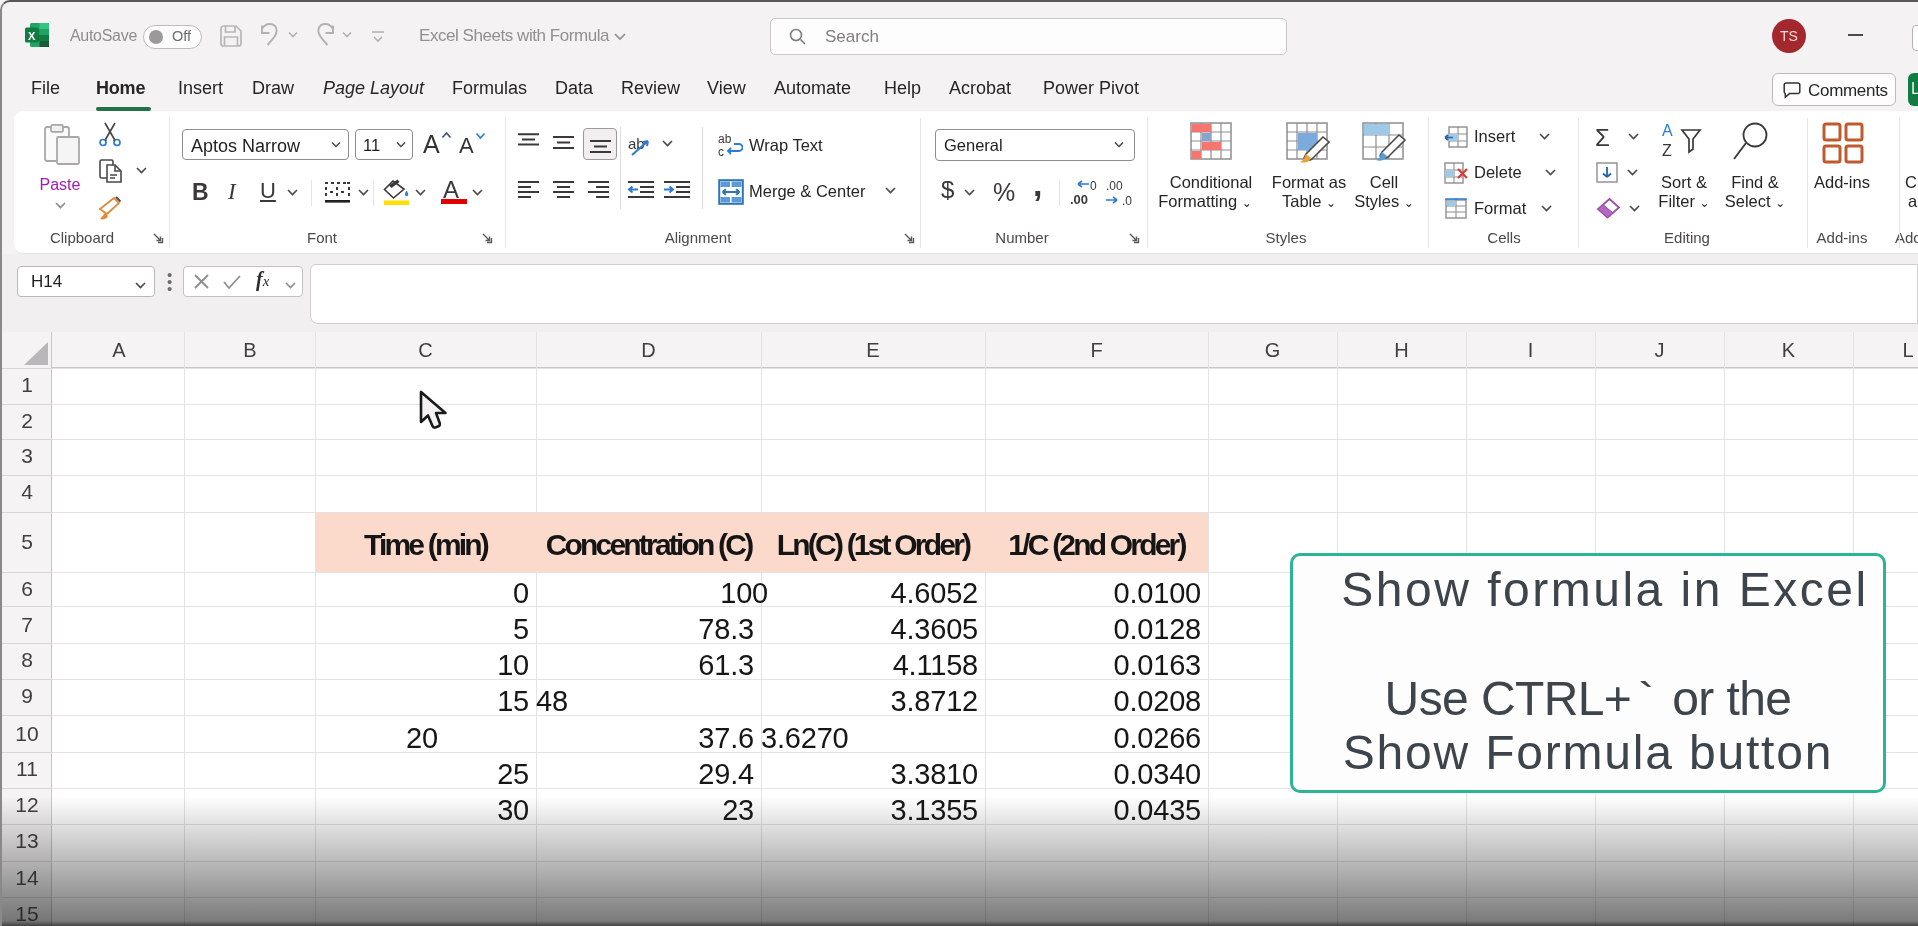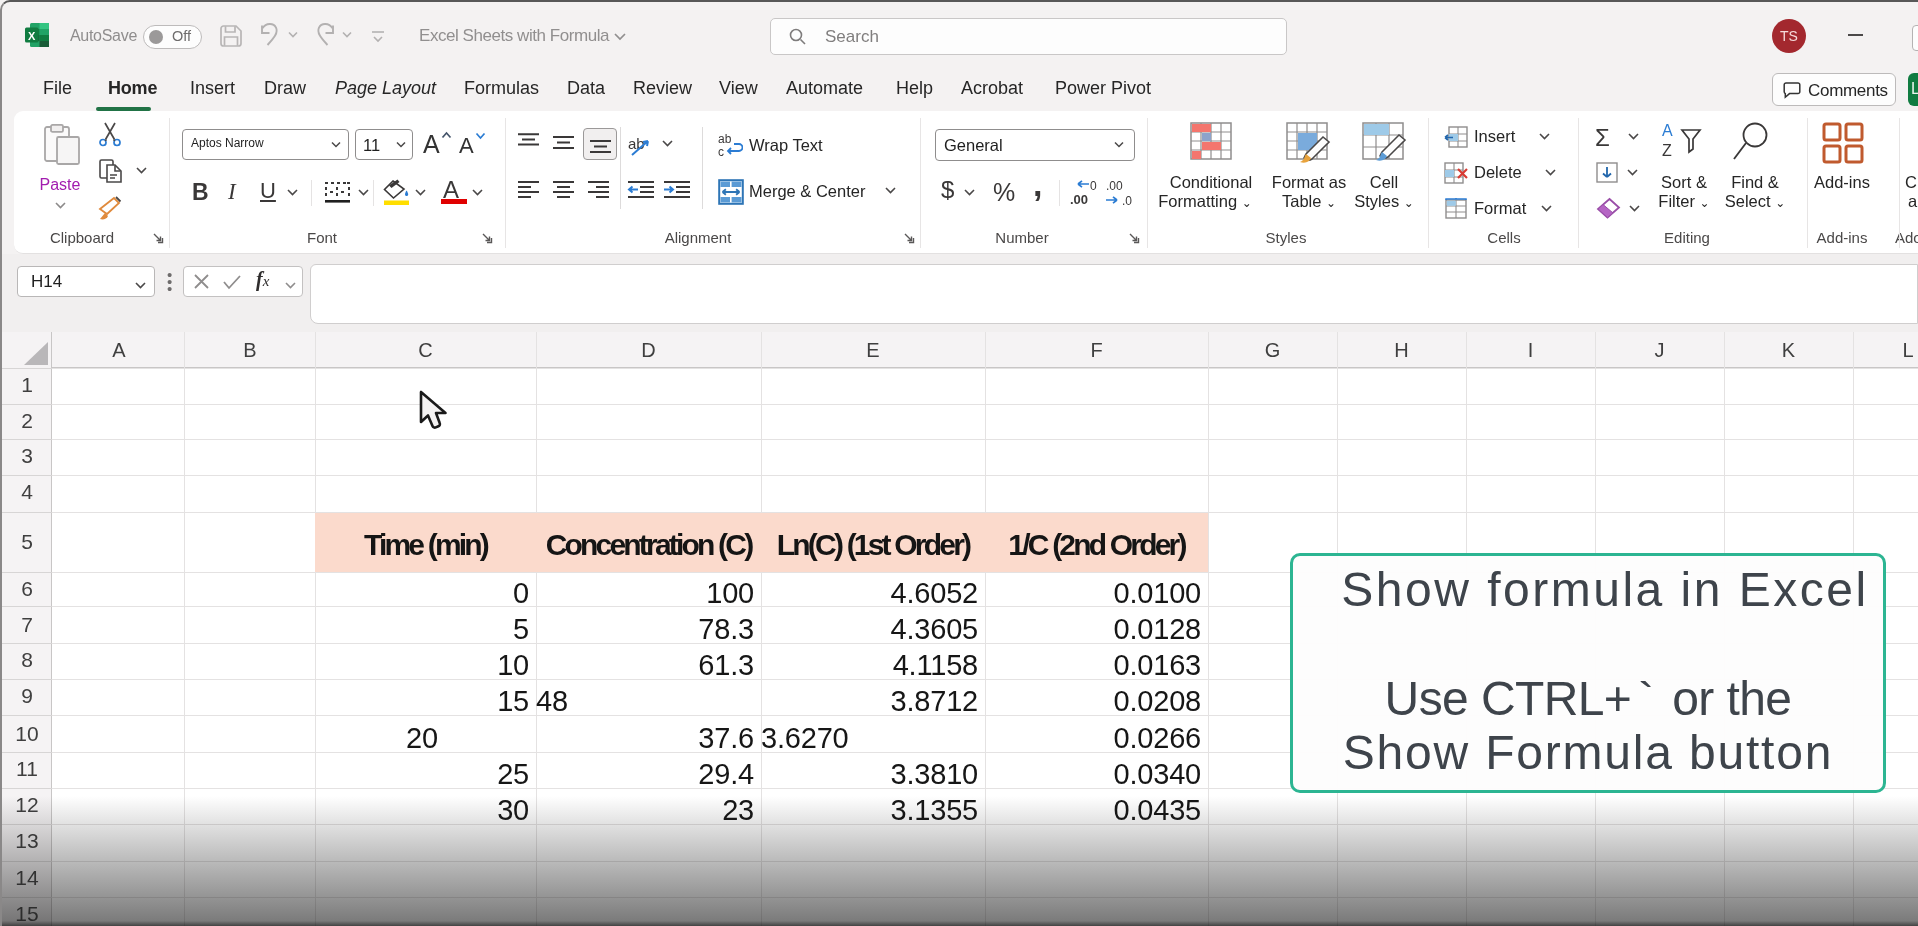--- a/index.html
+++ b/index.html
@@ -82,21 +82,21 @@
   <div class="abs" style="left:825px;top:27px;font-size:17px;color:#807e7e;z-index:6;">Search</div>
 
   <div class="abs" style="left:1772px;top:19px;width:34px;height:34px;border-radius:50%;background:#a3282e;z-index:5;"></div>
   <div class="abs" style="left:1772px;top:28px;width:34px;text-align:center;font-size:14px;color:#f5d9d9;z-index:6;">TS</div>
 
   <div class="abs" style="left:1848px;top:34px;width:15px;height:2px;background:#4b4949;z-index:5;"></div>
 
   <div class="abs" style="left:1912px;top:25px;width:12px;height:26px;border:1px solid #b5b3b3;border-radius:4px;background:#fdfdfd;z-index:5;"></div>
 
   <div id="tabrow" class="abs" style="left:2px;top:70px;width:1916px;height:42px;background:#f4f2f2;"></div>
-  <div class="abs" style="left:12px;top:78px;width:1210px;height:26px;z-index:5;font-size:18px;color:#262626;">
+  <div class="abs" style="left:0;top:78px;width:1210px;height:26px;z-index:5;font-size:18px;color:#262626;">
     <span class="abs" style="left:31px;">File</span>
     <span class="abs" style="left:96px;font-weight:bold;letter-spacing:-0.2px;">Home</span>
     <span class="abs" style="left:178px;">Insert</span>
     <span class="abs" style="left:252px;">Draw</span>
     <span class="abs" style="left:323px;font-style:italic;">Page Layout</span>
     <span class="abs" style="left:452px;">Formulas</span>
     <span class="abs" style="left:555px;">Data</span>
     <span class="abs" style="left:621px;">Review</span>
     <span class="abs" style="left:707px;">View</span>
     <span class="abs" style="left:774px;">Automate</span>
@@ -178,21 +178,21 @@
       <path d="M2 2 l4.5 4.5 L11 2"></path>
     </svg>
 
   <svg class="abs" style="left:97px;top:195px;" width="28" height="27" viewBox="0 0 28 27" fill="none">
     <path d="M3 14 L17 3 l5 5 L10 19 z" fill="#fff" stroke="#e08a3c" stroke-width="1.8"></path>
     <path d="M8 18 l-5 6 c3 1 7 0 8-3 z" fill="#e08a3c"></path>
     <path d="M19 2 l4.5 4.5" stroke="#4a4848" stroke-width="1.8"></path>
   </svg>
 
   <div class="abs" style="left:182px;top:129px;width:167px;height:31px;background:#fff;border:1px solid #8f8d8d;border-radius:4px;"></div>
-  <div class="abs" style="left:191px;top:136px;font-size:12px;color:#1f1f1f;">Aptos Narrow</div>
+  <div class="abs" style="left:191px;top:136px;font-size:18px;color:#1f1f1f;">Aptos Narrow</div>
   <svg class="abs" style="left:330px;top:141px;" width="12" height="8" viewBox="0 0 12 8" fill="none" stroke="#4a4848" stroke-width="1.5">
       <path d="M2 1.5 l4 4 l4-4"></path>
     </svg>
   <div class="abs" style="left:355px;top:129px;width:58px;height:31px;background:#fff;border:1px solid #8f8d8d;border-radius:4px;"></div>
   <div class="abs" style="left:363px;top:136px;font-size:16.5px;color:#1f1f1f;">11</div>
   <svg class="abs" style="left:395px;top:141px;" width="12" height="8" viewBox="0 0 12 8" fill="none" stroke="#4a4848" stroke-width="1.5">
       <path d="M2 1.5 l4 4 l4-4"></path>
     </svg>
   <div class="abs" style="left:423px;top:130px;font-size:25px;color:#333;">A</div>
   <svg class="abs" style="left:441px;top:131px;" width="11" height="8" viewBox="0 0 11 8" fill="none" stroke="#44546a" stroke-width="1.7">
@@ -538,21 +538,21 @@
     <div class="rowhead" style="top:534px;">14</div>
     <div class="rowhead" style="top:570px;">15</div>
 
     <div class="abs" style="left:313px;top:181px;width:893px;height:59px;background:#fbdacc;"></div>
     <div class="dhead" style="left:313px;top:196px;width:221px;">Time (min)</div>
     <div class="dhead" style="left:534px;top:196px;width:225px;">Concentration (C)</div>
     <div class="dhead" style="left:759px;top:196px;width:224px;">Ln(C) (1st Order)</div>
     <div class="dhead" style="left:983px;top:196px;width:223px;">1/C (2nd Order)</div>
 
     <div class="dval" style="left:313px;top:245px;width:214px;text-align:right;">0</div>
-    <div class="dval" style="left:534px;top:245px;width:218px;text-align:right;">100</div>
+    <div class="dval" style="left:548px;top:245px;width:218px;text-align:right;">100</div>
     <div class="dval" style="left:759px;top:245px;width:217px;text-align:right;">4.6052</div>
     <div class="dval" style="left:983px;top:245px;width:216px;text-align:right;">0.0100</div>
     <div class="dval" style="left:313px;top:281px;width:214px;text-align:right;">5</div>
     <div class="dval" style="left:534px;top:281px;width:218px;text-align:right;">78.3</div>
     <div class="dval" style="left:759px;top:281px;width:217px;text-align:right;">4.3605</div>
     <div class="dval" style="left:983px;top:281px;width:216px;text-align:right;">0.0128</div>
     <div class="dval" style="left:313px;top:317px;width:214px;text-align:right;">10</div>
     <div class="dval" style="left:534px;top:317px;width:218px;text-align:right;">61.3</div>
     <div class="dval" style="left:759px;top:317px;width:217px;text-align:right;">4.1158</div>
     <div class="dval" style="left:983px;top:317px;width:216px;text-align:right;">0.0163</div>

